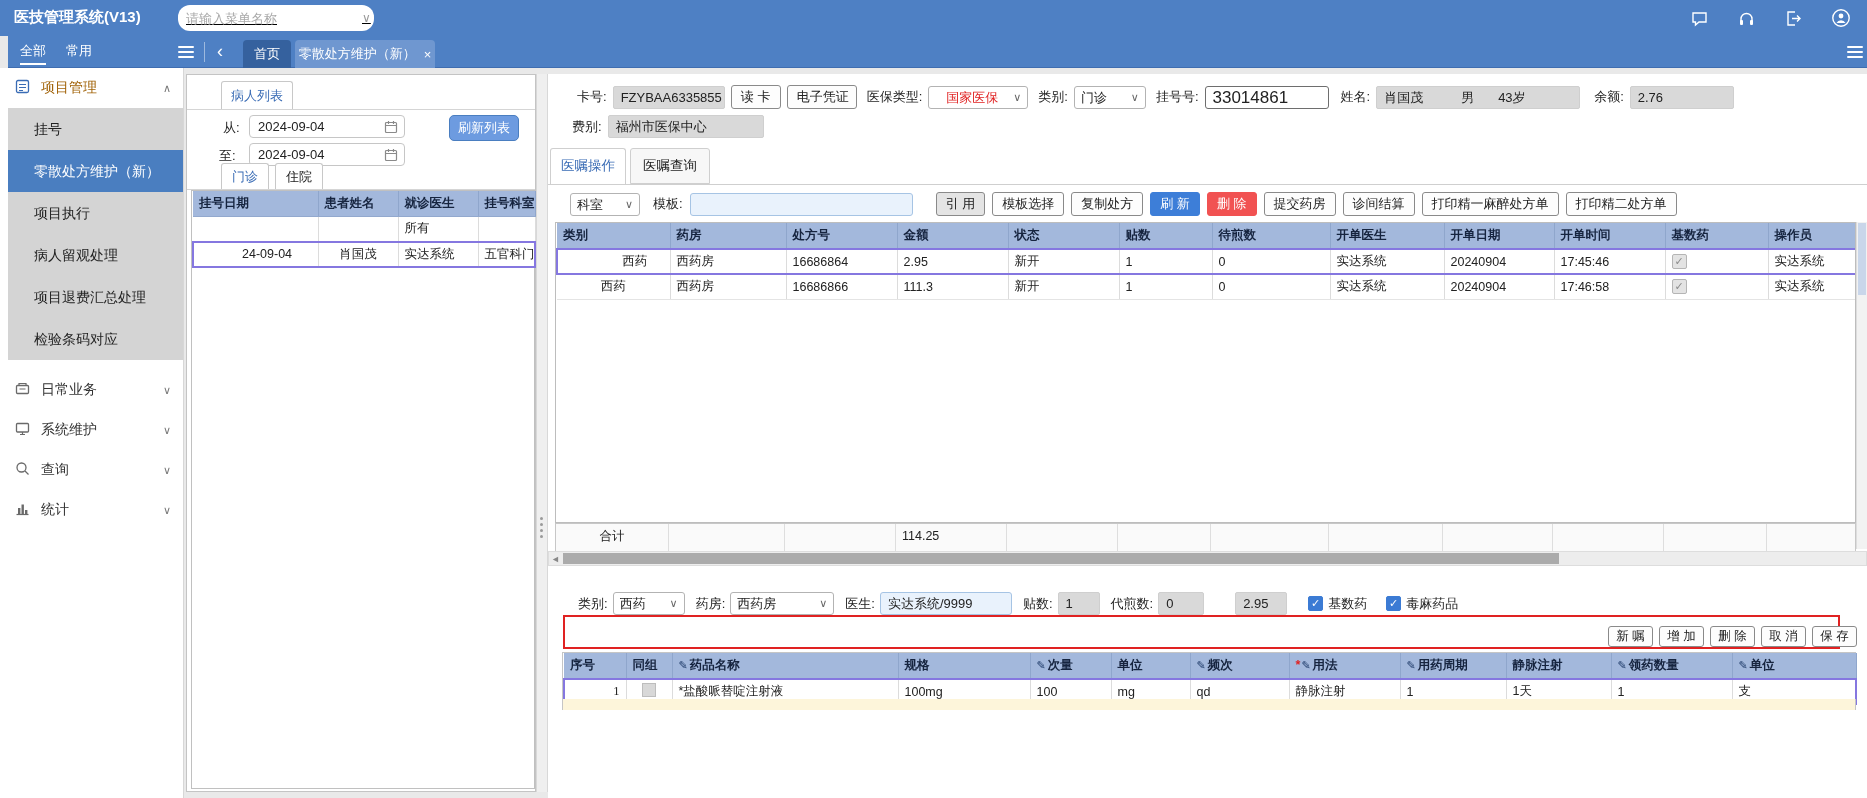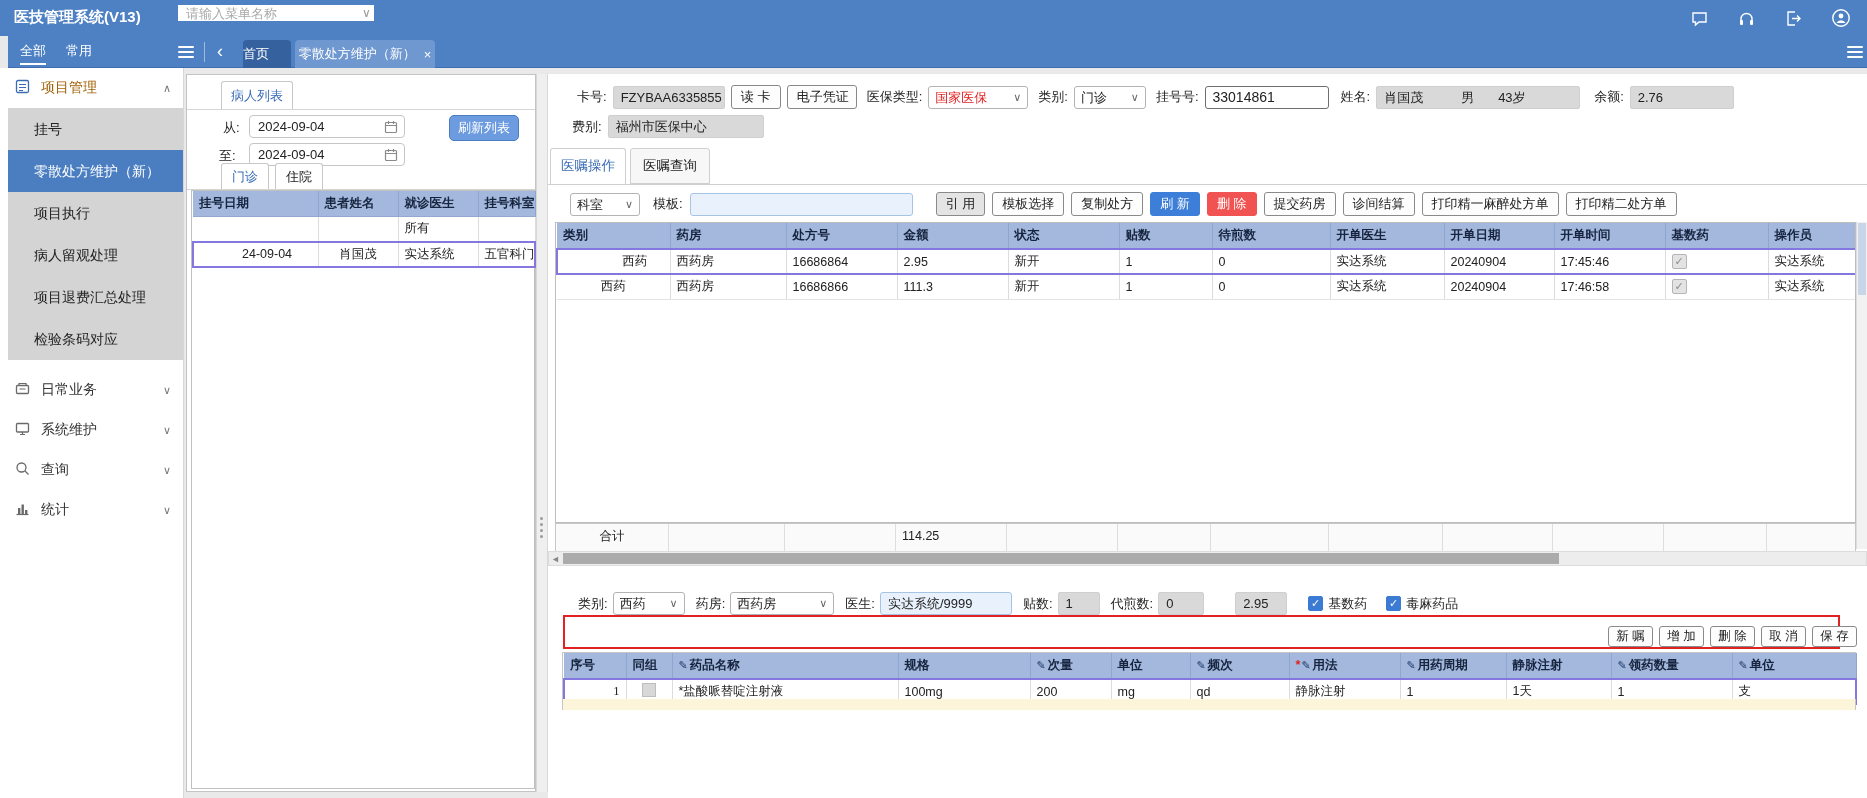--- a/index.html
+++ b/index.html
@@ -3,37 +3,37 @@
 <meta charset="utf-8">
 <style>
   * { box-sizing: border-box; margin: 0; padding: 0; }
   body { font-family: "Liberation Sans", "DejaVu Sans", sans-serif; background:#fff; }
   .screen { position:relative; width:1867px; height:798px; overflow:hidden; background:#e9e9e9; }
   .abs { position:absolute; }
 
   
   .titlebar { position:absolute; left:0; top:0; width:1867px; height:36px; background:#4e80c4; }
   .app-title { position:absolute; left:14px; top:8px; color:#fff; font-weight:bold; font-size:15px; }
-  .menu-search { position:absolute; left:178px; top:5px; width:196px; height:16px; background:#fff; border-radius:0; display:flex; align-items:center; padding:0 8px; }
+  .menu-search { position:absolute; left:178px; top:5px; width:196px; height:26px; background:#fff; border-radius:12px; display:flex; align-items:center; padding:0 8px;text-decoration:underline; }
   .menu-search input { flex:1; border:none; outline:none; font-size:13px; color:#333; font-family:inherit; background:transparent; }
   .menu-search input::placeholder { color:#a9a9a9; }
   .ms-chev { color:#9a9a9a; font-size:12px; }
   .tb-icons { position:absolute; right:16px; top:0; height:36px; display:flex; align-items:center; gap:28px; }
   .tb-icons svg { display:block; }
 
   
   .navbar { position:absolute; left:8px; top:36px; width:1867px; height:32px; background:#4e80c4; border-bottom:1px solid #3f6db0; }
   .nav-left { position:absolute; left:12px; top:0; height:32px; display:flex; align-items:center; gap:20px; }
   .nav-left-tab { color:#fff; font-size:13px; height:32px; line-height:30px; position:relative; cursor:pointer; }
   .nav-left-tab.active:after { content:""; position:absolute; left:0; right:0; bottom:3px; height:2px; background:#fff; }
   .hamburger { width:16px; height:12px; display:flex; flex-direction:column; justify-content:space-between; }
   .hamburger i { display:block; height:2px; background:#fff; border-radius:1px; }
   .nav-divider { position:absolute; left:196px; top:6px; width:1px; height:20px; background:rgba(255,255,255,.45); }
   .nav-back { position:absolute; left:204px; top:0; height:32px; line-height:30px; color:#fff; font-size:18px; width:16px; text-align:center; }
-  .ptab { position:absolute; top:4px; height:28px; border-radius:4px 4px 0 0; color:#fff; font-size:13px; line-height:28px; text-align:left; }
+  .ptab { position:absolute; top:4px; height:28px; border-radius:4px 4px 0 0; color:#fff; font-size:13px; line-height:28px; text-align:center; }
   .ptab-home { left:235px; width:48px; background:#35619e; }
   .ptab-cur  { left:287px; width:140px; background:#6f97d0; display:flex; align-items:center; justify-content:center; gap:8px; }
   .ptab-close { font-size:13px; line-height:1; }
   .nav-right-menu { position:absolute; right:12px; top:10px; }
 
   
   .sidebar { position:absolute; left:0; top:68px; width:184px; height:730px; background:#fff; border-right:1px solid #d7d7d7; }
   .sgroup { display:flex; align-items:center; height:40px; padding:0 12px 0 14px; font-size:14px; color:#333; cursor:pointer; }
   .sgroup .glabel { margin-left:10px; flex:1; }
   .sgroup.active .glabel { color:#a16207; }
@@ -66,21 +66,21 @@
   table.grid th { background:#a3b8dc; color:#16243f; font-weight:bold; font-size:12.5px; height:22px; padding:4px 6px; text-align:left; border-right:1px solid #8fa6cc; border-bottom:1px solid #93a9ce; white-space:nowrap; overflow:hidden; }
   table.grid td { font-size:12.5px; color:#222; height:25px; padding:0 6px; border-right:1px solid #dcdcdc; border-bottom:1px solid #e4e4e4; white-space:nowrap; overflow:hidden; background:#fff; }
   table.grid tr.selected td { border-top:2px solid #8577e0; border-bottom:2px solid #8577e0; }
   table.grid tr.selected td:first-child { border-left:2px solid #8577e0;padding-left:48px; }
   table.grid tr.selected td:last-child { border-right:2px solid #8577e0; }
   .tc { text-align:center;font-family:Liberation Serif, serif; }
 
   
   .frow { position:absolute; display:flex; align-items:center; }
   .ro { background:#d9d9d9; border:1px solid #cfcfcf; border-radius:2px; height:23px; line-height:21px; font-size:13px; color:#222; padding:0 7px; }
-  .winput { background:#fff; border:1px solid #6e6e6e; border-radius:3px; height:23px; line-height:21px; font-size:14px; color:#222; padding:0 7px; }
+  .winput { background:#fff; border:1px solid #6e6e6e; border-radius:3px; height:23px; line-height:21px; font-size:17px; color:#222; padding:0 7px; }
   .sel { background:#fff; border:1px solid #b3b3b3; border-radius:3px; height:23px; line-height:21px; font-size:13px; color:#222; padding:0 6px; display:flex; align-items:center; justify-content:space-between; }
   .sel .chev { color:#666; font-size:11px; margin-left:6px; }
   .blue-input { background:#e9f2fc; border:1px solid #a6c4e4; border-radius:3px; height:23px; line-height:21px; font-size:13px; color:#222; padding:0 7px; }
   .btn { background:#fdfdfd; border:1px solid #8a8a8a; border-radius:3px; height:24px; line-height:22px; font-size:13px; color:#222; padding:0 9px; text-align:center; white-space:nowrap; }
   .btn.gray { background:#e4e4e4; }
   .btn.primary { background:#3d7ed8; border-color:#3d7ed8; color:#fff; }
   .btn.danger { background:#f15252; border-color:#f15252; color:#fff; }
   .otab { position:absolute; top:0; height:36px; background:#fff; border:1px solid #cfcfcf; border-bottom:none; border-radius:3px 3px 0 0; font-size:13.5px; text-align:center; line-height:34px; color:#222; }
   .otab.active { color:#3a6cb5; }
   .otab.inactive { background:#f7f7f7; border-bottom:1px solid #cfcfcf; }
@@ -97,21 +97,21 @@
   .cbx.blue { background:#3b7bd4; border:1px solid #3b7bd4; color:#fff; font-size:11px; }
   .cbx.gray { background:#e3e3e3; border:1px solid #b5b5b5; color:#8a8a8a; font-size:11px; }
   .redbox { position:absolute; left:15px; top:541px; width:1277px; height:34px; background:#fff; border:2px solid #e02222; }
   .dbtns { position:absolute; right:10px; top:552px; display:flex; gap:6px; }
   .dbtns .btn { width:45px; padding:0; height:21px; line-height:19px; font-size:12.5px; }
   .drug-wrap { position:absolute; left:14px; top:578px; width:1294px; border:1px solid #c5c5c5; background:#fff; }
   .drug-wrap td { background:#fdf5da; border-right:1px solid #e6dcbd; border-bottom:1px solid #e6dcbd; height:24px; }
   .edit-ic { font-size:11px; margin-right:2px; color:#24406e; }
   .reqmark { color:#e02222; margin-right:1px; }
   .cream-strip { position:absolute; left:14px; top:625px; width:1294px; height:11px; background:#fdf5da; border-left:1px solid #c5c5c5; border-right:1px solid #c5c5c5; }
-  .red-text { color:#e02222 !important; }
+  .red-text { color:#e02222 !important;margin-left:11px; }
   .groupbox { width:14px; height:14px; background:#d8d8d8; border:1px solid #bdbdbd; display:inline-block; }
 </style>
 </head>
 <body>
 
 <div class="screen">
 
   <div class="titlebar">
     <div class="app-title">医技管理系统(V13)</div>
     <div class="menu-search">
@@ -509,21 +509,21 @@
             <th><span class="edit-ic">✎</span><span>领药数量</span></th>
             <th><span class="edit-ic">✎</span><span>单位</span></th>
           </tr>
         </thead>
         <tbody>
           <tr class="selected">
             <td class="tc">1</td>
             <td class="tc"><span class="groupbox"></span></td>
             <td>*盐酸哌替啶注射液</td>
             <td>100mg</td>
-            <td>200</td>
+            <td>100</td>
             <td>mg</td>
             <td>qd</td>
             <td>静脉注射</td>
             <td>1</td>
             <td>1天</td>
             <td>1</td>
             <td>支</td>
           </tr>
         </tbody>
       </table>

